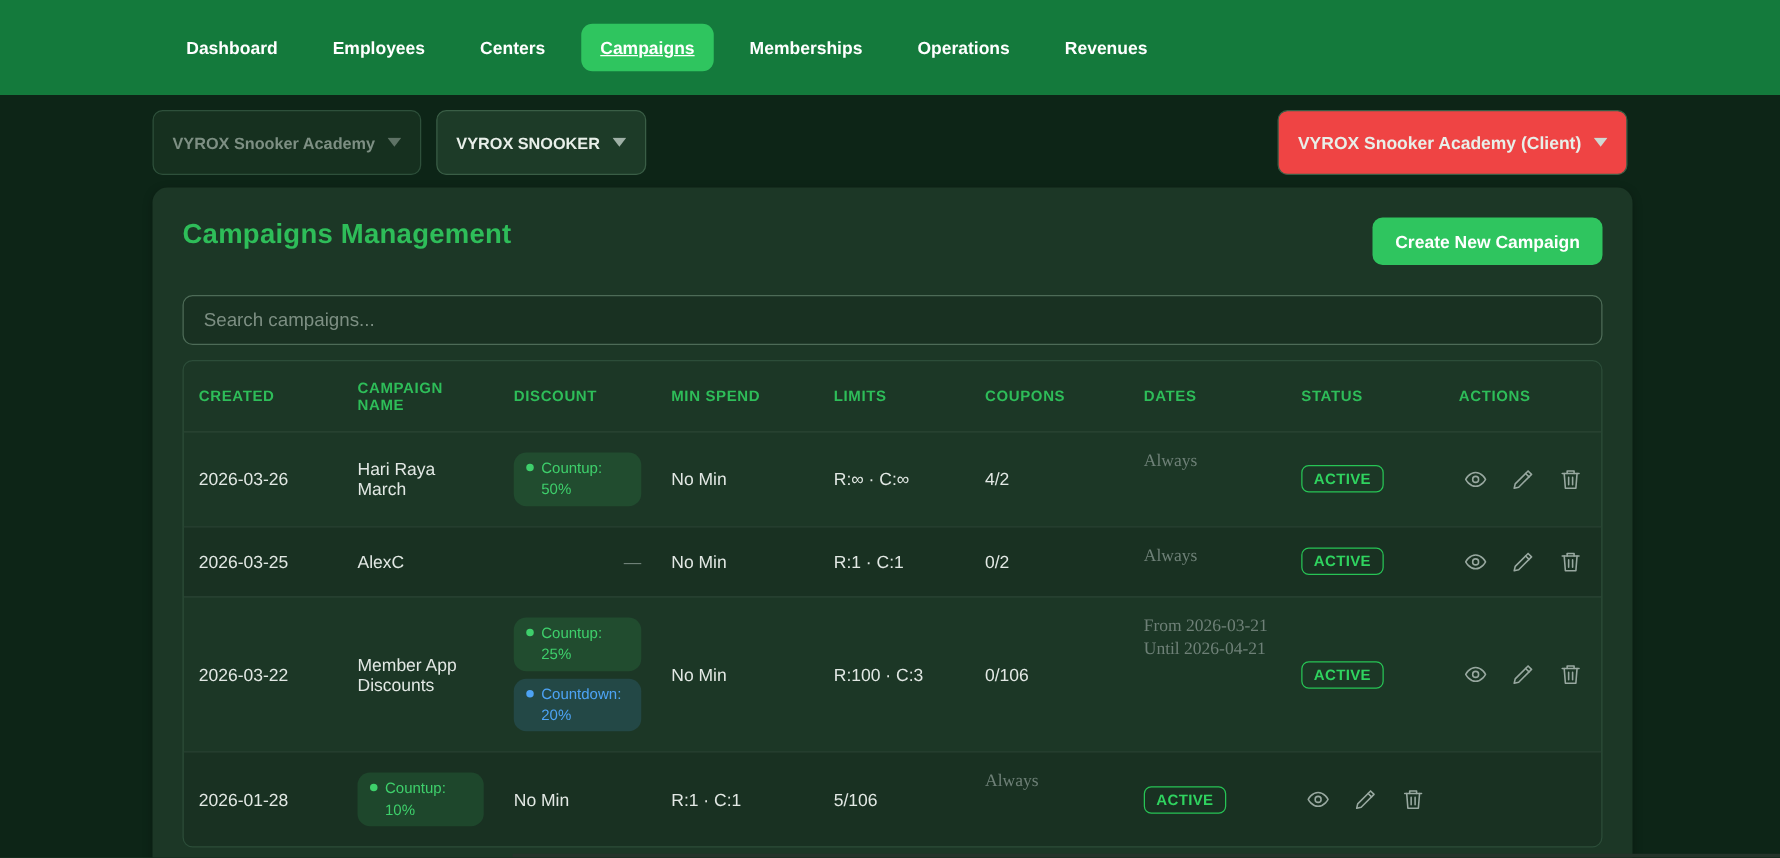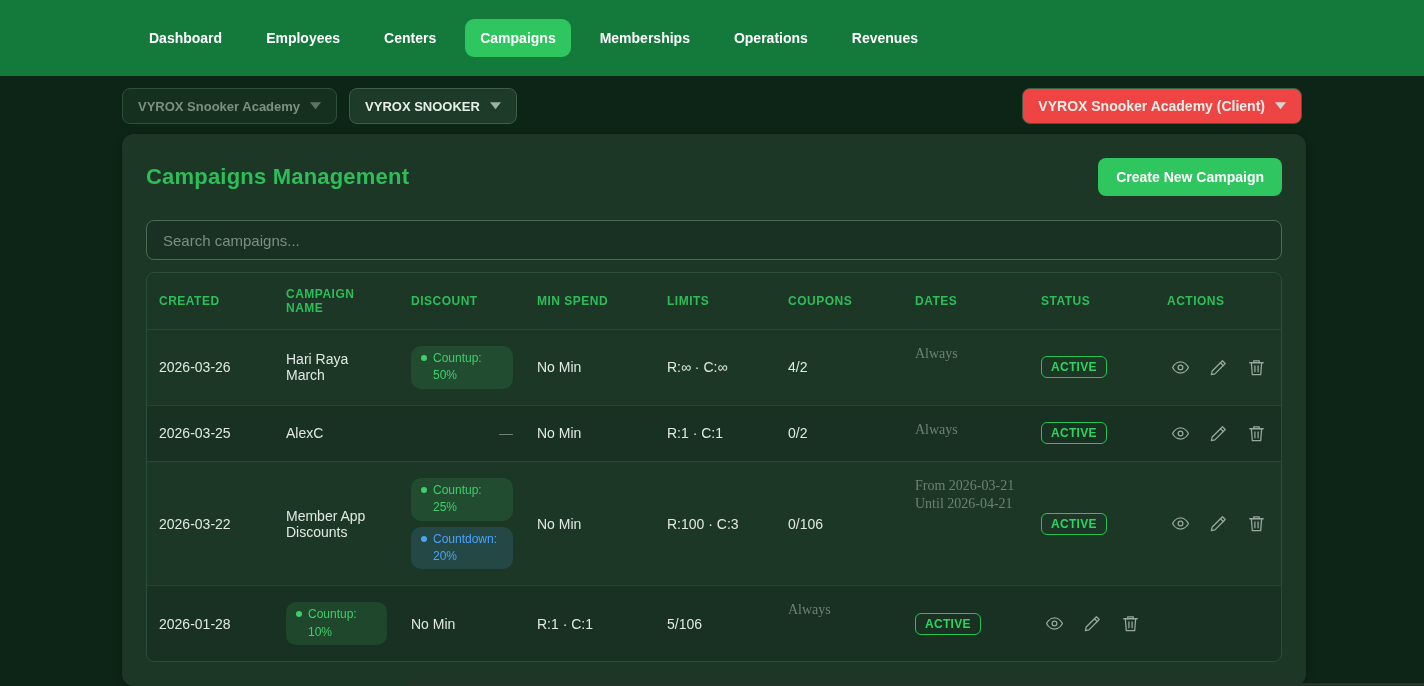--- a/index.html
+++ b/index.html
@@ -25,33 +25,33 @@
     border: none;
     color: #ffffff;
     font-family: inherit;
     font-size: 14px;
     font-weight: 700;
     padding: 11px 15px;
     border-radius: 9px;
     cursor: pointer;
     white-space: nowrap;
   }
-  .nav-item.active { background: #2fc55f; }
+  .nav-item.active { background: #2fc55f; text-decoration: underline; }
 
   
   .filter-row {
     margin-top: 12px;
     padding: 0 122px 0 122px;
     display: flex;
     align-items: center;
     justify-content: space-between;
   }
   .filter-left { display: flex; gap: 12px; }
   .select {
-    height: 36px;
+    height: 52px;
     display: inline-flex;
     align-items: center;
     gap: 10px;
     padding: 0 15px;
     border-radius: 8px;
     background: #16301f;
     border: 1px solid #2e503b;
     color: #e8efe9;
     font-family: inherit;
     font-size: 13px;
@@ -69,21 +69,20 @@
   .card {
     margin: 10px 118px 0 122px;
     background: #1c3726;
     border-radius: 12px;
     padding: 24px;
     min-height: 448px;
     box-shadow: 0 2px 8px rgba(0,0,0,.25);
   }
   .card-header {
     display: flex;
-    align-items: center;
     justify-content: space-between;
   }
   .page-title {
     color: #2ebd59;
     font-size: 22px;
     font-weight: 700;
     letter-spacing: .2px;
   }
   .btn-create {
     background: #2fc55f;

